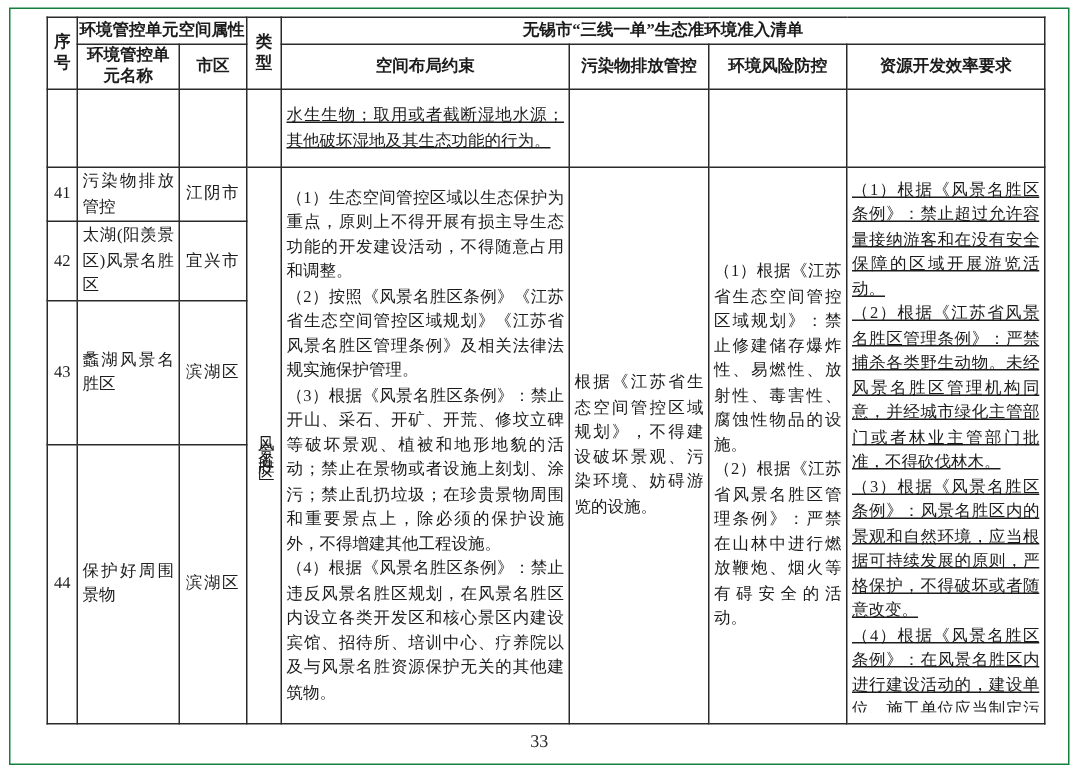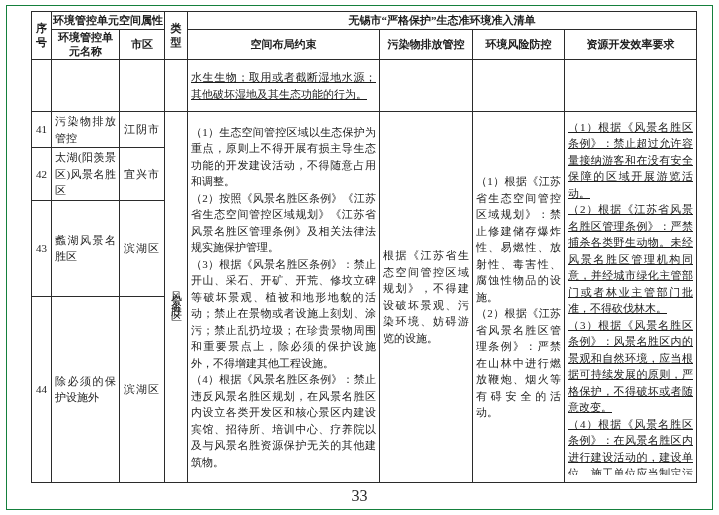--- a/index.html
+++ b/index.html
@@ -39,21 +39,21 @@
   .small { font-size:10.5px; line-height:1.45; }
   .resource-cell { font-size:10px; line-height:1.42; }
   .clip-inner { max-height:356px; overflow:hidden;text-decoration:underline; }
   .type-cell { text-align:center; padding:0; }
   .vertical-text {
     display:inline-block; writing-mode:vertical-rl; text-orientation:upright;
     letter-spacing:5px; font-size:11px; font-weight:normal;
   }
   .page-number {
     position:absolute; left:0; right:0; top:481px; text-align:center;
-    font-size:16px; color:#2a2a2a;
+    font-size:12px; color:#2a2a2a;
   }
 </style>
 </head>
 <body>
 
 <div class="page-frame">
 
   <table class="doc-table">
     <colgroup>
       <col style="width:20px">
@@ -64,21 +64,21 @@
       <col style="width:93px">
       <col style="width:92px">
       <col style="width:132px">
     </colgroup>
 
     <tbody>
         <tr class="h1">
       <th rowspan="2">序号</th>
       <th colspan="2">环境管控单元空间属性</th>
       <th rowspan="2">类型</th>
-      <th colspan="4">无锡市“严格保护”生态准环境准入清单</th>
+      <th colspan="4">无锡市“三线一单”生态准环境准入清单</th>
     </tr>
     <tr class="h2">
       <th>环境管控单元名称</th>
       <th>市区</th>
       <th>空间布局约束</th>
       <th>污染物排放管控</th>
       <th>环境风险防控</th>
       <th>资源开发效率要求</th>
     </tr>
 
@@ -123,21 +123,21 @@
     </tr>
 
     <tr class="r43">
       <td class="serial">43</td>
       <td class="name">蠡湖风景名胜区</td>
       <td class="district">滨湖区</td>
     </tr>
 
     <tr class="r44">
       <td class="serial">44</td>
-      <td class="name">除必须的保护设施外</td>
+      <td class="name">保护好周围景物</td>
       <td class="district">滨湖区</td>
     </tr>
 
   </tbody>
     </table>
 
   <div class="page-number">33</div>
 </div>
 
 </body></html>

